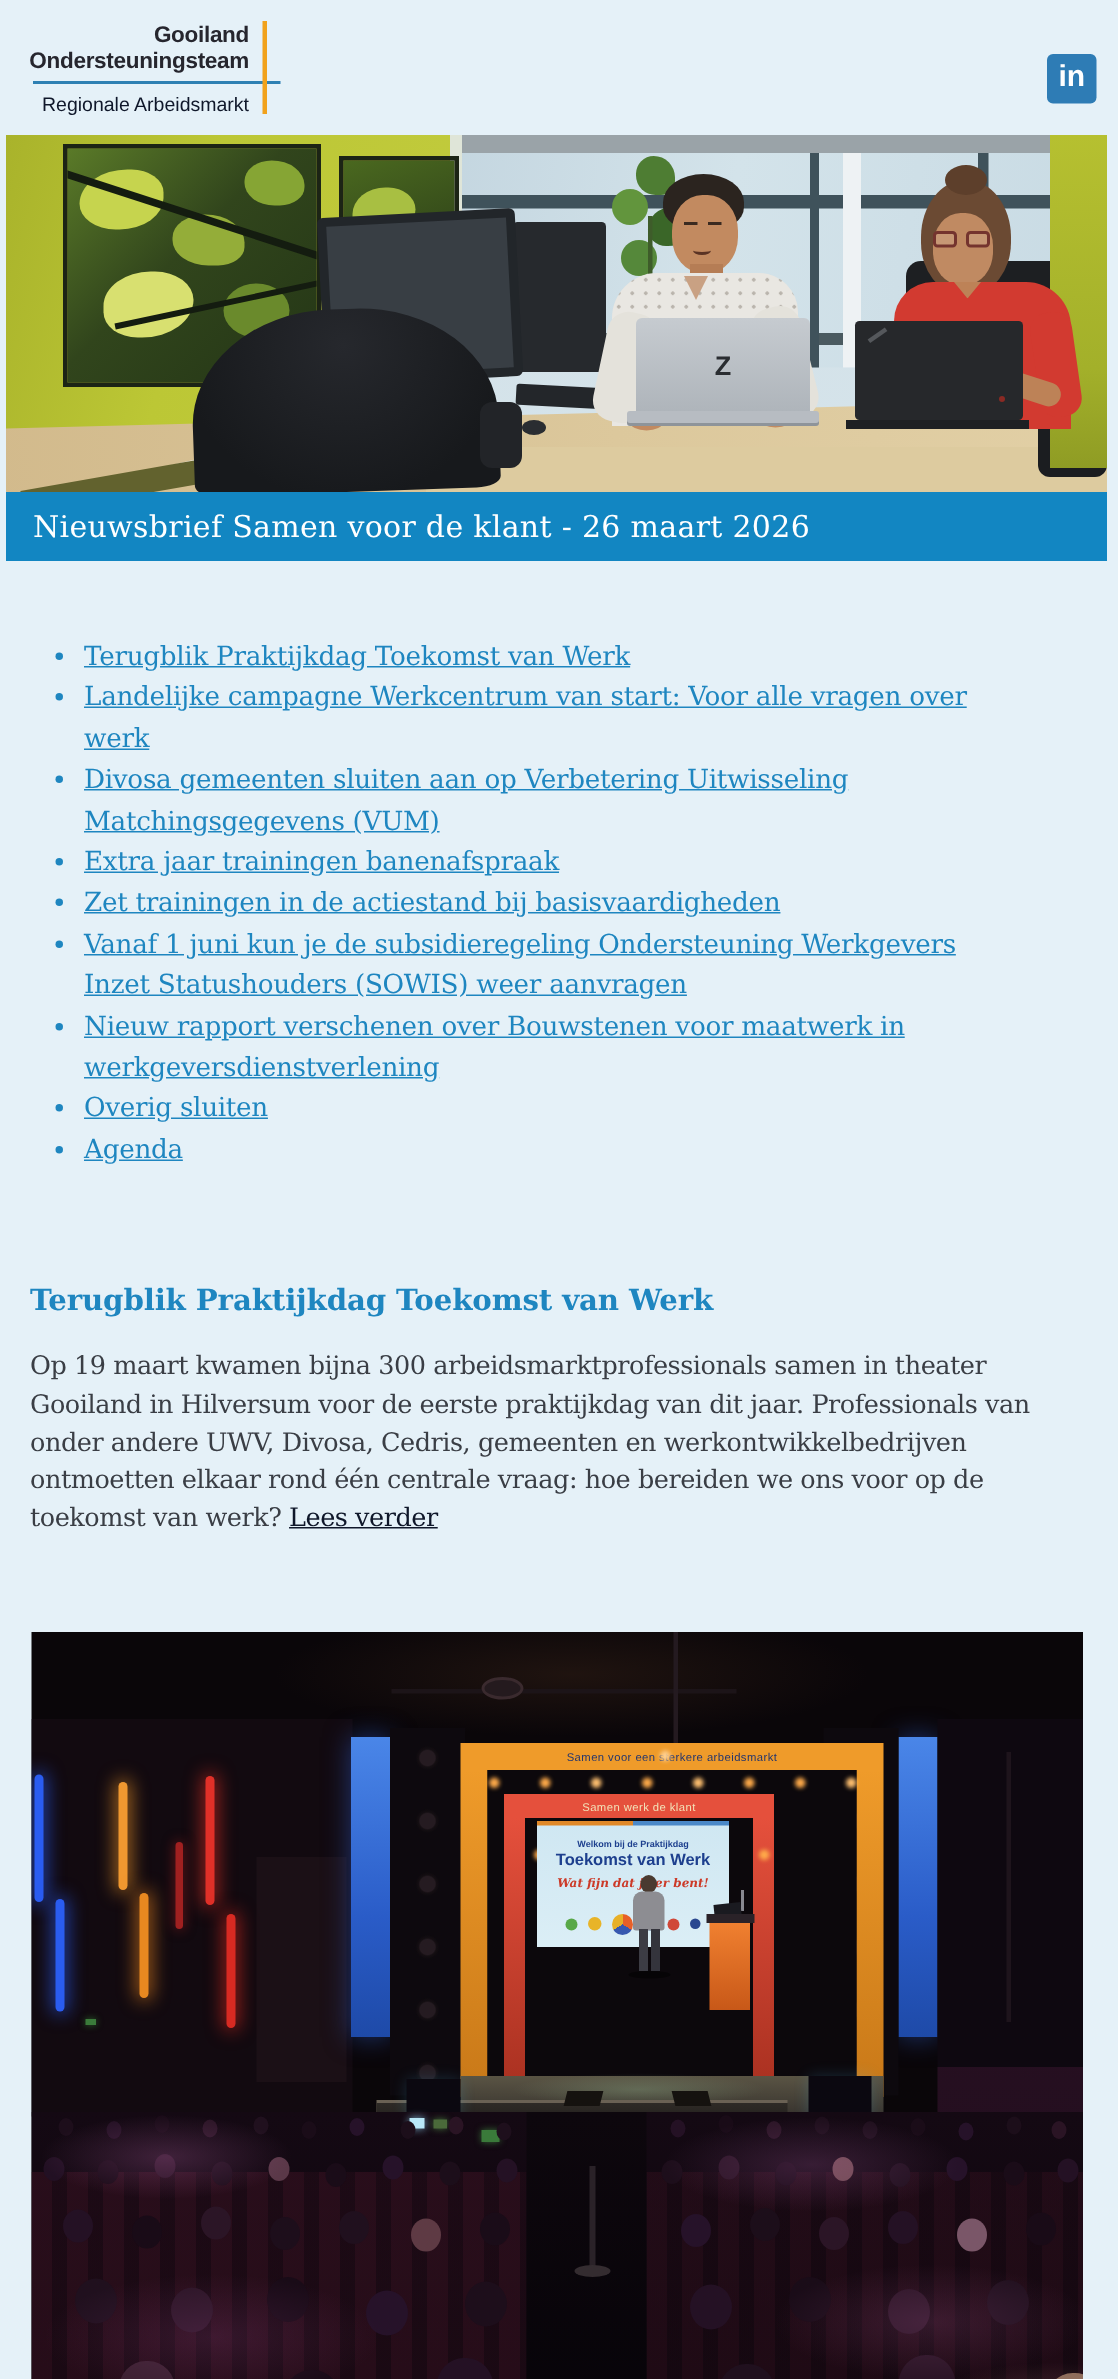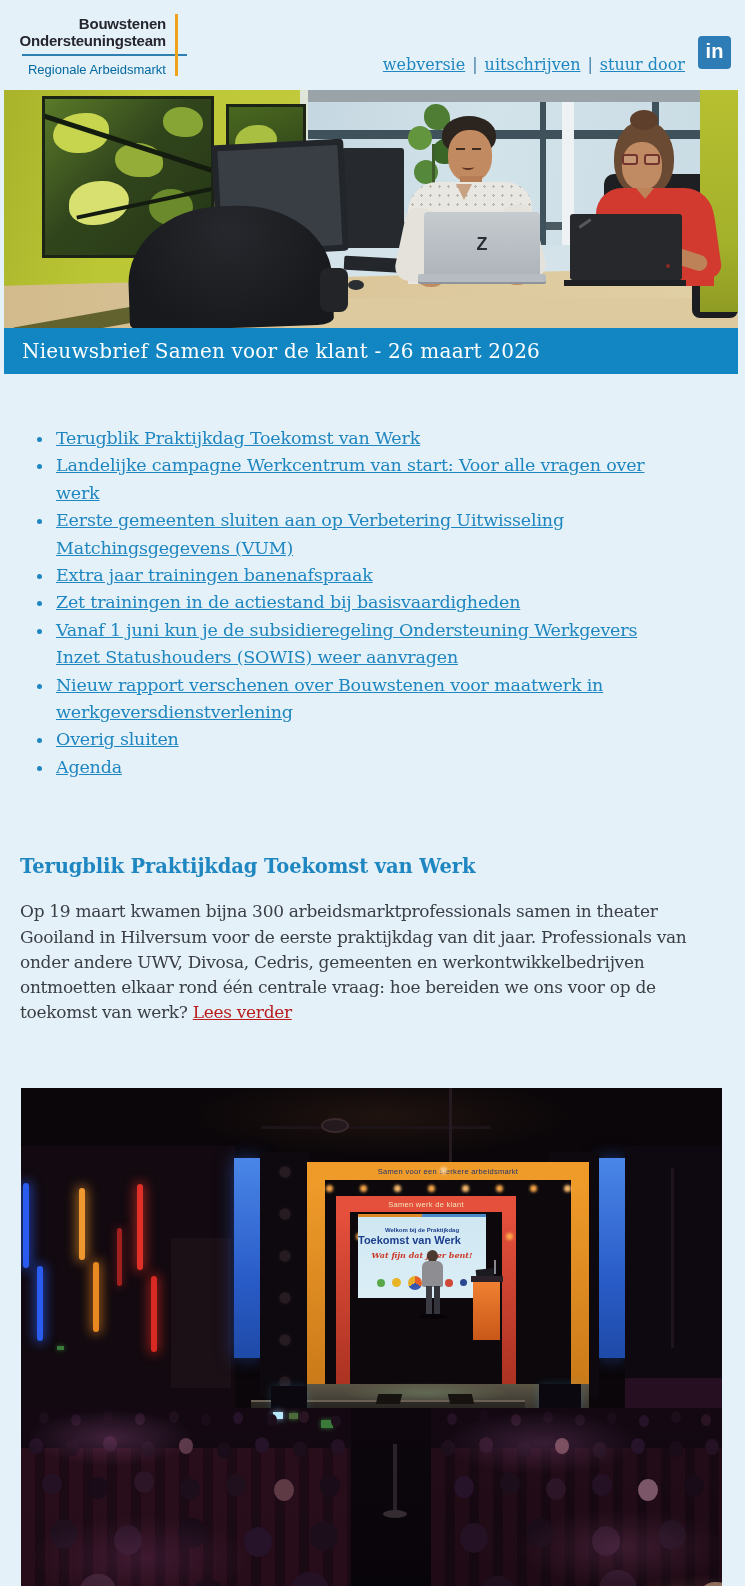--- a/index.html
+++ b/index.html
@@ -12,21 +12,21 @@
   .ab { position:absolute; }
 
   
   .topbar { position:relative; height:90px; }
   .logo { position:absolute; left:20px; top:8px; width:170px; height:74px; }
   .logo-lines { position:absolute; right:24px; top:8px; text-align:right;
     font-family:"Liberation Sans", sans-serif; font-weight:bold;
     font-size:15px; line-height:16.5px; color:#26262e; letter-spacing:-0.2px; }
   .logo-rule { position:absolute; left:2px; top:46px; width:165px; height:2px; background:#2e80b3; }
   .logo-sub { position:absolute; right:24px; top:54px;
-    font-family:"Liberation Sans", sans-serif; font-size:13px; color:#0369a1; }
+    font-family:"Liberation Sans", sans-serif; font-size:13px; color:#0f172a; }
   .logo-vline { position:absolute; right:12px; top:6px; width:3px; height:62px; background:#f1a21c; }
   .header-links { position:absolute; top:55px; right:60px; white-space:nowrap;
     font-size:16px; color:#1e86c0; }
   .header-links a { color:#1e86c0; text-decoration:underline; cursor:pointer; }
   .hl-sep { color:#3f7ca8; margin:0 7px; }
   .linkedin { position:absolute; top:36px; right:14px; width:33px; height:33px;
     background:#2e7cb5; border-radius:4px; color:#fff; text-align:center;
     font-family:"Liberation Sans", sans-serif; font-weight:bold; font-size:20px;
     line-height:30px; cursor:pointer; }
 
@@ -44,54 +44,51 @@
     color:#1e86c0; }
   ul.toc li { font-size:17.5px; line-height:27.4px; padding-left:2px;
     max-width:615px; letter-spacing:-0.2px; }
   ul.toc a { color:#1e86c0; text-decoration:underline; cursor:pointer; }
 
   
   h2.article-heading { margin:74px 0 0 20px; font-size:19.5px; line-height:24px;
     font-weight:bold; color:#1e86c0; letter-spacing:-0.1px; }
   p.article-body { margin:20px 0 0 20px; width:700px; font-size:17px;
     line-height:25.3px; color:#3a3e45; letter-spacing:-0.3px; }
-  a.readmore { color:#b91c1c; text-decoration:underline; cursor:pointer;margin-top:48px; }
+  a.readmore { color:#0f172a; text-decoration:underline; cursor:pointer;margin-top:48px; }
 
   
   .theater { position:relative; margin:62px 0 0 21px; width:701px; height:523px;
     overflow:hidden; background:#0a0609; }
   .neon { border-radius:3px; }
   .tower { background-image:radial-gradient(circle 7px at 25px 20px, #251b21 5px, #140e12 6px, transparent 8px); background-size:50px 42px; }
   .dotrow { width:5px; height:5px; border-radius:50%; background:transparent; }
   .heads { width:14px; height:16px; border-radius:50%; background:transparent; }
   .scr-l1 { font-family:"Liberation Sans", sans-serif; font-size:6px; font-weight:bold; color:#1d3f8e; text-align:center; margin-top:13px; }
-  .scr-l2 { font-family:"Liberation Sans", sans-serif; font-size:11px; font-weight:bold; color:#1d3f8e; text-align:left; margin-top:1px; }
+  .scr-l2 { font-family:"Liberation Sans", sans-serif; font-size:11px; font-weight:bold; color:#1d3f8e; text-align:center; margin-top:1px; }
   .scr-l3 { font-size:8px; font-style:italic; font-weight:bold; color:#cc3a28; text-align:center; margin-top:4px; }
   .scr-icons { position:absolute; left:0; right:0; bottom:8px; display:flex;
     justify-content:center; align-items:center; gap:7px; }
   .ic { border-radius:50%; }
   .arch-label { position:absolute; text-align:center;
     font-family:"Liberation Sans", sans-serif; letter-spacing:0.3px; }
 </style>
 </head>
 <body>
 
 <div class="topbar">
   <div class="logo">
     <div class="logo-lines">
-      <div>Bouwstenen</div>
+      <div>Gooiland</div>
       <div>Ondersteuningsteam</div>
     </div>
     <div class="logo-rule"></div>
     <div class="logo-sub">Regionale Arbeidsmarkt</div>
     <div class="logo-vline"></div>
   </div>
-  <nav class="header-links">
-    <a>webversie</a><span class="hl-sep">|</span><a>uitschrijven</a><span class="hl-sep">|</span><a>stuur door</a>
-  </nav>
   <div class="linkedin">
     <span>in</span>
   </div>
 </div>
 
 <div class="hero">
 
   <div class="ab" style="left:295px;top:0;width:410px;height:155px;background:linear-gradient(100deg,#c4d6e0,#d3e3ea 45%,#c9dbe4);"></div>
   <div class="ab" style="left:295px;top:40px;width:410px;height:9px;background:#3f525b;"></div>
   <div class="ab" style="left:295px;top:132px;width:410px;height:8px;background:#4a5a60;"></div>
@@ -181,21 +178,21 @@
   <div class="ab" style="left:316px;top:178px;width:28px;height:44px;background:#222428;border-radius:8px;"></div>
 </div>
 
 <div class="banner">
   <span>Nieuwsbrief Samen voor de klant - 26 maart 2026</span>
 </div>
 
 <ul class="toc">
   <li><a>Terugblik Praktijkdag Toekomst van Werk</a></li>
   <li><a>Landelijke campagne Werkcentrum van start: Voor alle vragen over werk</a></li>
-  <li><a>Eerste gemeenten sluiten aan op Verbetering Uitwisseling Matchingsgegevens (VUM)</a></li>
+  <li><a>Divosa gemeenten sluiten aan op Verbetering Uitwisseling Matchingsgegevens (VUM)</a></li>
   <li><a>Extra jaar trainingen banenafspraak</a></li>
   <li><a>Zet trainingen in de actiestand bij basisvaardigheden</a></li>
   <li><a>Vanaf 1 juni kun je de subsidieregeling Ondersteuning Werkgevers Inzet Statushouders (SOWIS) weer aanvragen</a></li>
   <li><a>Nieuw rapport verschenen over Bouwstenen voor maatwerk in werkgeversdienstverlening</a></li>
   <li><a>Overig sluiten</a></li>
   <li><a>Agenda</a></li>
 </ul>
 
 <h2 class="article-heading">Terugblik Praktijkdag Toekomst van Werk</h2>
 <p class="article-body"><span>Op 19 maart kwamen bijna 300 arbeidsmarktprofessionals samen in theater Gooiland in Hilversum voor de eerste praktijkdag van dit jaar. Professionals van onder andere UWV, Divosa, Cedris, gemeenten en werkontwikkelbedrijven ontmoetten elkaar rond één centrale vraag: hoe bereiden we ons voor op de toekomst van werk?</span> <a class="readmore">Lees verder</a></p>

